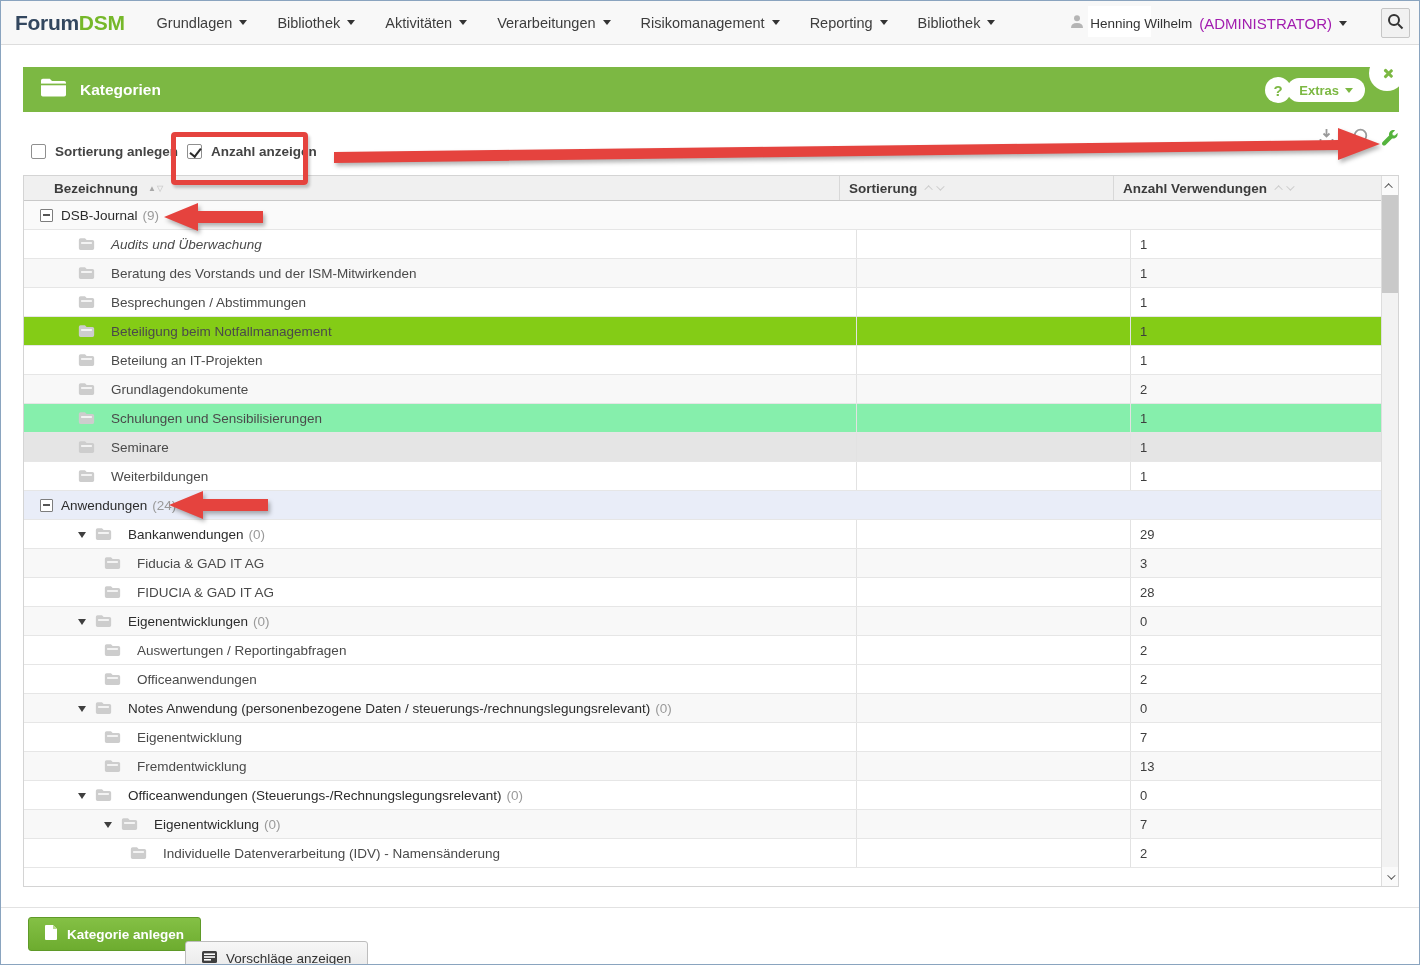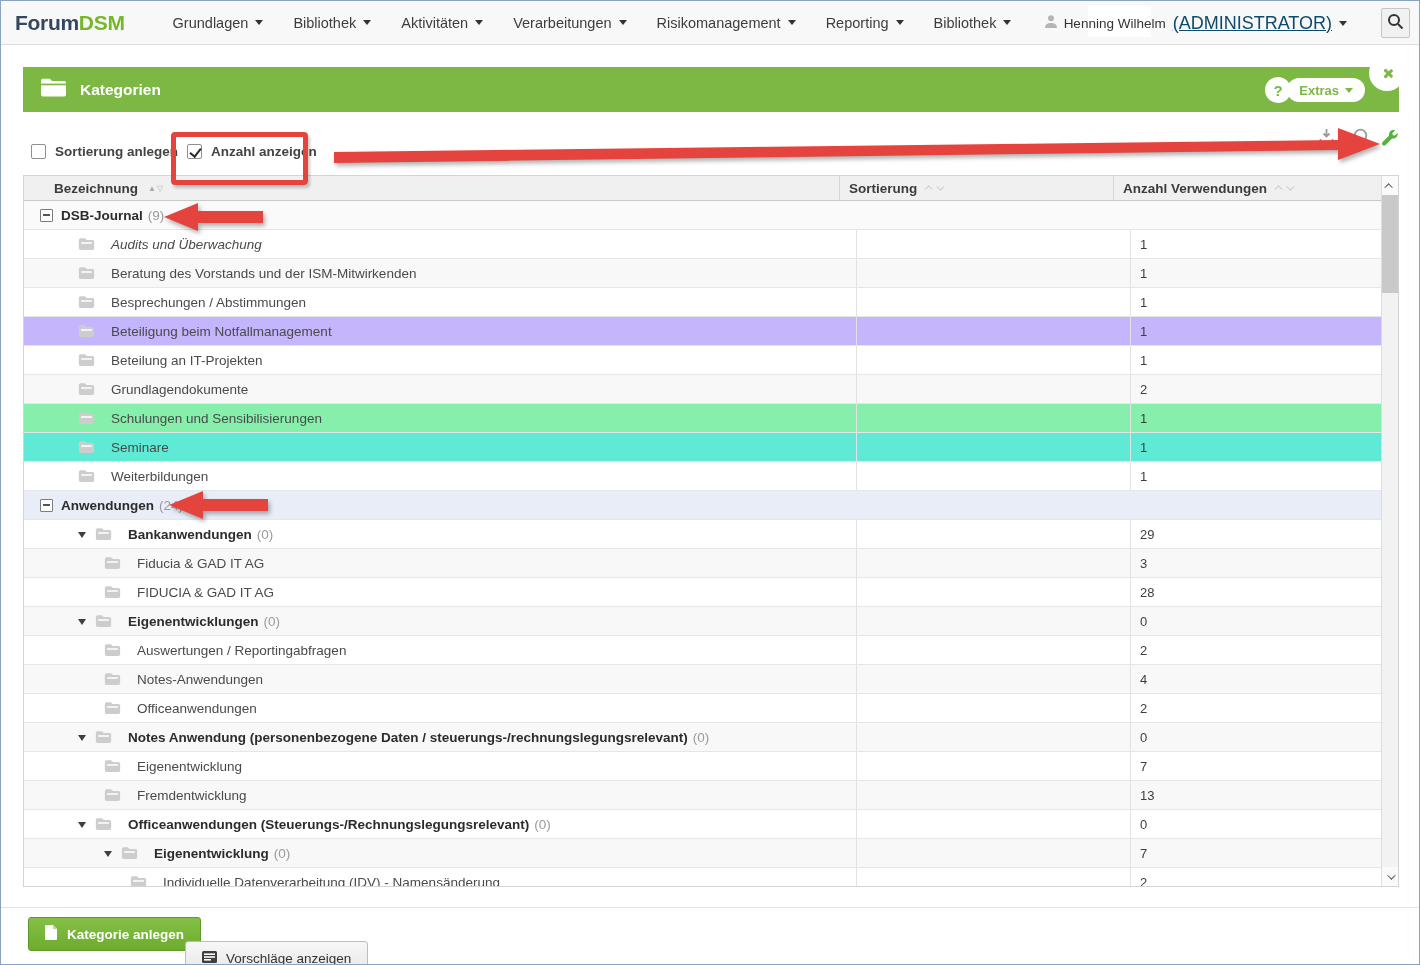--- a/index.html
+++ b/index.html
@@ -12,27 +12,27 @@
 
   
   .topbar{
     position:absolute; left:0; top:0; width:1418px; height:44px;
     background:#f8f8f8; border-bottom:1px solid #ddd;
     display:flex; align-items:center;
   }
   .logo{ margin-left:14px; font-size:21px; font-weight:bold; letter-spacing:-.3px; }
   .logo .p1{ color:#33475f; }
   .logo .p2{ color:#76b82a; }
-  .nav{ display:flex; margin-left:48px; gap:30px; align-items:center; }
+  .nav{ display:flex; margin-left:32px; gap:30px; align-items:center; }
   .nav-item{ display:flex; align-items:center; gap:7px; font-size:14.5px; color:#3d3d3d; cursor:pointer; }
   .caret-dn{ width:0; height:0; border:4px solid transparent; border-top:5px solid #333; margin-top:4px; }
   .blankbox{ position:absolute; left:1087px; top:5px; width:63px; height:31px; background:#fff; }
   .userbox{ position:absolute; right:72px; top:0; height:44px; display:flex; align-items:center; gap:7px; }
   .username{ font-size:13.5px; color:#333; }
-  .userrole{ font-size:18px; color:#0c4a6e;text-decoration:underline; }
+  .userrole{ font-size:15px; color:#a21caf; }
   .searchbtn{
     position:absolute; right:9px; top:7px; width:29px; height:30px;
     background:#f1f1f1; border:1px solid #c6c6c6; border-radius:2px;
     display:flex; align-items:center; justify-content:center; cursor:pointer;
   }
 
   
   .panel-head{
     position:absolute; left:22px; top:66px; width:1376px; height:45px;
     background:#7cb843; display:flex; align-items:center; color:#fff;
@@ -88,21 +88,21 @@
   .chev{ width:6px; height:6px; border-left:1.6px solid #ccc; border-top:1.6px solid #ccc; }
   .chev.up{ transform:rotate(45deg) translateY(2px); }
   .chev.dn{ transform:rotate(225deg) translateY(2px); }
 
   .tbody{ position:relative; }
   .trow{ display:flex; height:29px; border-bottom:1px solid #e6e6e6; cursor:pointer; }
   .c-name{ flex:1; display:flex; align-items:center; font-size:13.5px; color:#4a4a4a; overflow:hidden; white-space:nowrap; }
   .c-sort{ width:274px; border-left:1px solid #e2e2e2; }
   .c-count{ width:268px; border-left:1px solid #e2e2e2; display:flex; align-items:center; padding-left:9px; font-size:13px; color:#3e3e3e; }
   .trow.grp .c-sort, .trow.grp .c-count{ border-left:none; }
-  .lbl-b{ font-weight:bold; color:#2c2c2c; }
+  .lbl-b{ font-weight:normal; color:#2c2c2c; }
   .sfx{ color:#9a9a9a; margin-left:5px; font-weight:normal; }
   .grp-ic{ width:13px; height:13px; border:1px solid #7d7d7d; background:#fff; border-radius:1px;
            display:flex; align-items:center; justify-content:center; margin-right:8px; flex:none; }
   .grp-ic i{ width:7px; height:1.6px; background:#555; display:block; }
   .tree-caret{ width:0;height:0;border:4.5px solid transparent;border-top:6px solid #3f3f3f; margin:5px 9px 0 0; flex:none; }
   .folder-ic{ margin-right:8px; flex:none; }
 
   
   .sbar{ position:absolute; right:0; top:0; width:17px; height:710px; background:#f2f2f2; border-left:1px solid #ddd; }
   .sbtn{ position:absolute; left:0; width:16px; height:19px; background:#fafafa; display:flex; align-items:center; justify-content:center; cursor:pointer; }
@@ -307,21 +307,21 @@
             <svg class="folder-ic" width="17" height="14" viewBox="0 0 20 16">
               <path d="M1 3.2Q1 1.2 3 1.2h5.2l2 2H17q2 0 2 2V13q0 2-2 2H3q-2 0-2-2Z" fill="#cdcdcd"></path>
               <rect x="3.4" y="5.8" width="13.2" height="1.9" rx=".9" fill="#fff"></rect>
             </svg>
           </span>
           <span>Besprechungen / Abstimmungen</span>
         </div>
         <div class="c-sort"></div>
         <div class="c-count">1</div>
       </div>
-      <div class="trow" style="background: #c4b5fd;">
+      <div class="trow" style="background: #84cc16;">
         <div class="c-name" style="padding-left: 54px;">
           <span style="display: inline-flex; margin-right: 8px;">
             <svg class="folder-ic" width="17" height="14" viewBox="0 0 20 16">
               <path d="M1 3.2Q1 1.2 3 1.2h5.2l2 2H17q2 0 2 2V13q0 2-2 2H3q-2 0-2-2Z" fill="#cdcdcd"></path>
               <rect x="3.4" y="5.8" width="13.2" height="1.9" rx=".9" fill="#fff"></rect>
             </svg>
           </span>
           <span>Beteiligung beim Notfallmanagement</span>
         </div>
         <div class="c-sort"></div>
@@ -359,21 +359,21 @@
             <svg class="folder-ic" width="17" height="14" viewBox="0 0 20 16">
               <path d="M1 3.2Q1 1.2 3 1.2h5.2l2 2H17q2 0 2 2V13q0 2-2 2H3q-2 0-2-2Z" fill="#cdcdcd"></path>
               <rect x="3.4" y="5.8" width="13.2" height="1.9" rx=".9" fill="#fff"></rect>
             </svg>
           </span>
           <span>Schulungen und Sensibilisierungen</span>
         </div>
         <div class="c-sort"></div>
         <div class="c-count">1</div>
       </div>
-      <div class="trow" style="background: #5eead4;">
+      <div class="trow" style="background: #e5e5e5;">
         <div class="c-name" style="padding-left: 54px;">
           <span style="display: inline-flex; margin-right: 8px;">
             <svg class="folder-ic" width="17" height="14" viewBox="0 0 20 16">
               <path d="M1 3.2Q1 1.2 3 1.2h5.2l2 2H17q2 0 2 2V13q0 2-2 2H3q-2 0-2-2Z" fill="#cdcdcd"></path>
               <rect x="3.4" y="5.8" width="13.2" height="1.9" rx=".9" fill="#fff"></rect>
             </svg>
           </span>
           <span>Seminare</span>
         </div>
         <div class="c-sort"></div>
@@ -464,33 +464,20 @@
           <span style="display: inline-flex; margin-right: 8px;">
             <svg class="folder-ic" width="17" height="14" viewBox="0 0 20 16">
               <path d="M1 3.2Q1 1.2 3 1.2h5.2l2 2H17q2 0 2 2V13q0 2-2 2H3q-2 0-2-2Z" fill="#cdcdcd"></path>
               <rect x="3.4" y="5.8" width="13.2" height="1.9" rx=".9" fill="#fff"></rect>
             </svg>
           </span>
           <span>Auswertungen / Reportingabfragen</span>
         </div>
         <div class="c-sort"></div>
         <div class="c-count">2</div>
-      </div>
-      <div class="trow" style="background: rgb(248, 248, 248);">
-        <div class="c-name" style="padding-left: 80px;">
-          <span style="display: inline-flex; margin-right: 8px;">
-            <svg class="folder-ic" width="17" height="14" viewBox="0 0 20 16">
-              <path d="M1 3.2Q1 1.2 3 1.2h5.2l2 2H17q2 0 2 2V13q0 2-2 2H3q-2 0-2-2Z" fill="#cdcdcd"></path>
-              <rect x="3.4" y="5.8" width="13.2" height="1.9" rx=".9" fill="#fff"></rect>
-            </svg>
-          </span>
-          <span>Notes-Anwendungen</span>
-        </div>
-        <div class="c-sort"></div>
-        <div class="c-count">4</div>
       </div>
       <div class="trow" style="background: rgb(255, 255, 255);">
         <div class="c-name" style="padding-left: 80px;">
           <span style="display: inline-flex; margin-right: 8px;">
             <svg class="folder-ic" width="17" height="14" viewBox="0 0 20 16">
               <path d="M1 3.2Q1 1.2 3 1.2h5.2l2 2H17q2 0 2 2V13q0 2-2 2H3q-2 0-2-2Z" fill="#cdcdcd"></path>
               <rect x="3.4" y="5.8" width="13.2" height="1.9" rx=".9" fill="#fff"></rect>
             </svg>
           </span>
           <span>Officeanwendungen</span>

